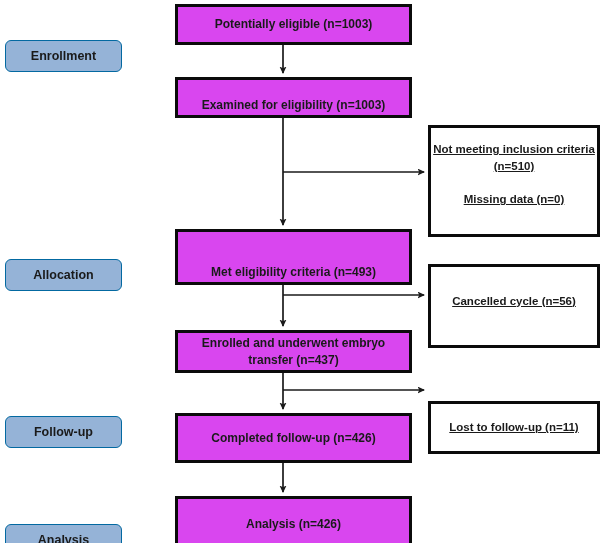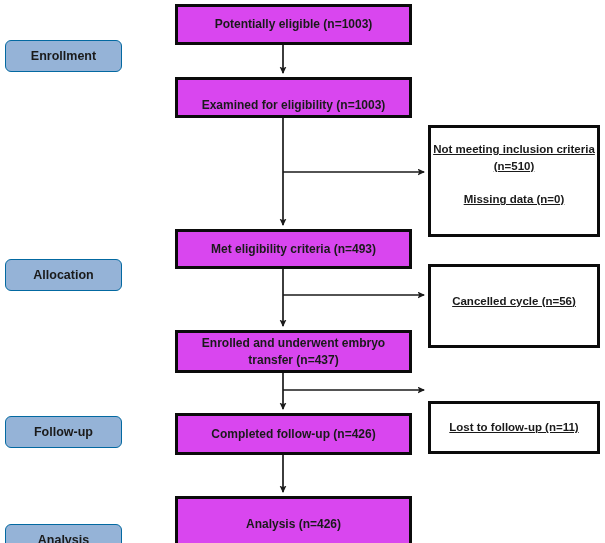--- a/index.html
+++ b/index.html
@@ -48,23 +48,23 @@
     justify-content: center;
     text-align: center;
     font-size: 12px;
     font-weight: bold;
     color: #1a1a1a;
     line-height: 1.35;
     padding: 2px 10px;
   }
   .mbox-0 { top: 4px;   height: 41px; }
   .mbox-1 { top: 77px;  height: 41px; align-items: flex-end; }
-  .mbox-2 { top: 229px; height: 40px; }
+  .mbox-2 { top: 229px; height: 56px; align-items: flex-end; }
   .mbox-3 { top: 330px; height: 43px; }
-  .mbox-4 { top: 413px; height: 42px; }
+  .mbox-4 { top: 413px; height: 50px; }
   .mbox-5 { top: 496px; height: 56px; }
   .sbox {
     position: absolute;
     left: 428px;
     width: 172px;
     background: #ffffff;
     border: 3px solid #0b0b0b;
     text-align: center;
     font-size: 11.5px;
     font-weight: bold;

